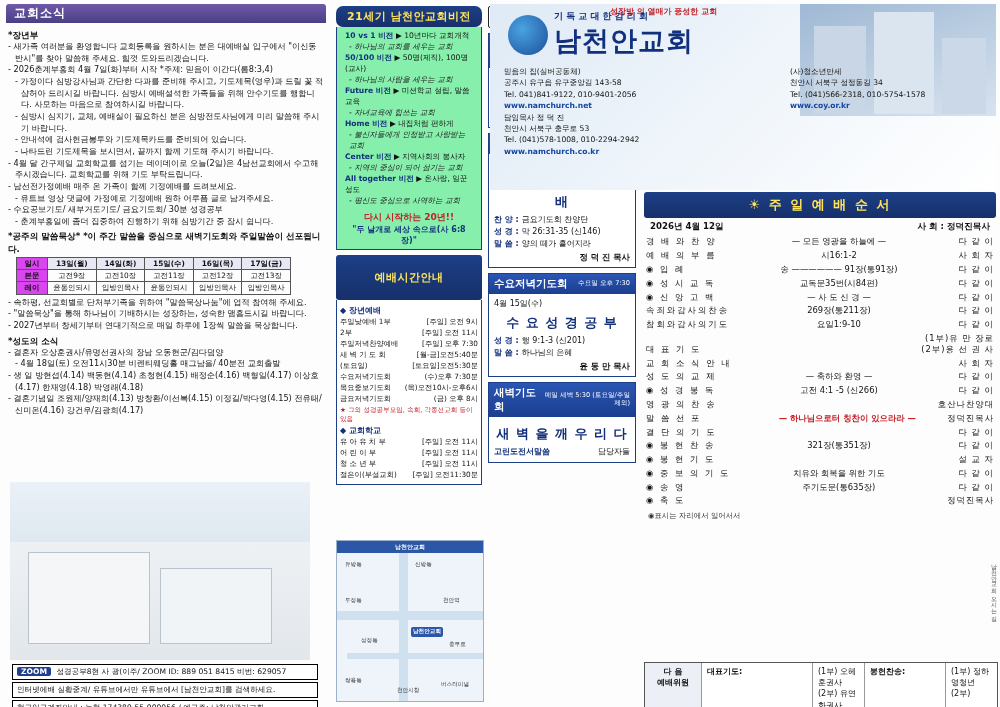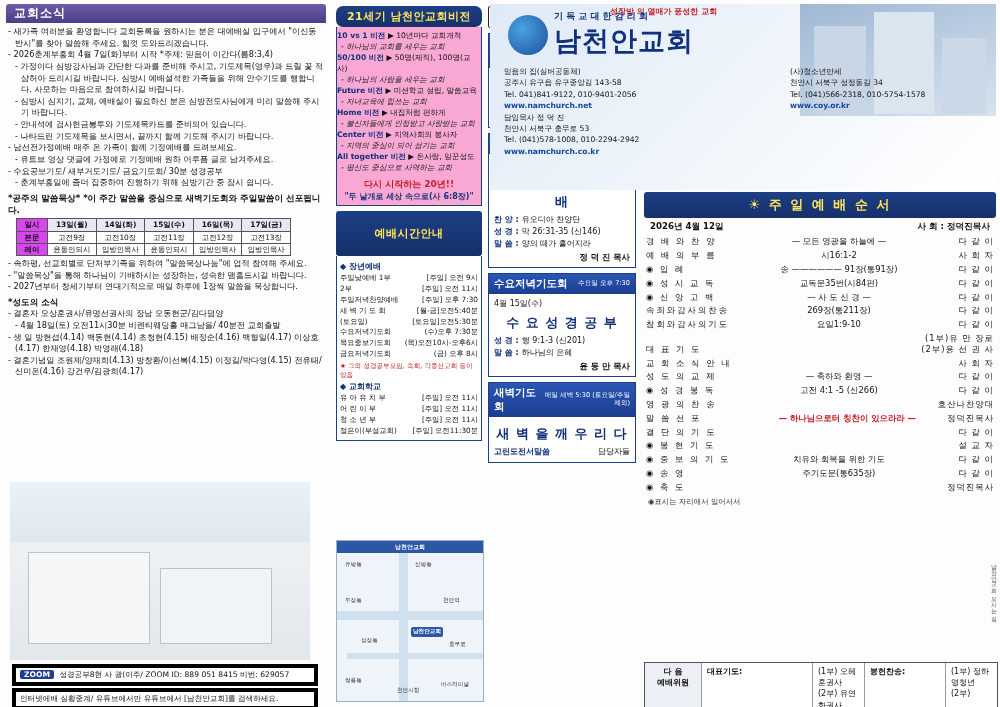--- a/index.html
+++ b/index.html
@@ -40,33 +40,33 @@
   .photo .roofline{position:absolute;left:0;top:60px;width:300px;height:118px;
     background:linear-gradient(#eef1f4,#e2e7ec);}
   .photo .house{position:absolute;left:18px;top:70px;width:120px;height:90px;
     border:1px solid #b9c3cc;background:#f4f6f8;}
   .photo .house2{position:absolute;left:150px;top:86px;width:110px;height:74px;
     border:1px solid #b9c3cc;background:#f1f4f7;}
   .photo .sky{position:absolute;left:0;top:0;width:300px;height:62px;
     background:linear-gradient(#eaf1f7,#dfe8f0);}
 
   .zoombox{position:absolute;left:6px;top:660px;width:306px;font-size:7.6px;}
-  .zoombox .row{border:4px solid #000000;padding:2px 4px;margin-bottom:2px;background:#fff;}
+  .zoombox .row{border:1px solid #000000;padding:2px 4px;margin-bottom:2px;background:#fff;}
   .zoombox .tagz{display:inline-block;background:#1f3f8f;color:#fff;
     font-weight:bold;padding:0 4px;border-radius:2px;margin-right:3px;}
 
   
   .col2{position:absolute;left:336px;top:6px;width:146px;}
   .navy-head{
     background:linear-gradient(#1d3f86,#16306a);
     color:#ffe45c;font-weight:bold;font-size:11px;text-align:center;
     padding:3px 0;border-radius:7px;letter-spacing:0.5px;
   }
-  .vis-box{border:1px solid #1d3f86;border-top:none;background:#f9a8d4;
-    padding:3px 0;font-size:7.6px;line-height:1.45;}
+  .vis-box{border:1px solid #1d3f86;border-top:none;background:#86efac;
+    padding:3px 8px;font-size:7.6px;line-height:1.45;}
   .vis-t{color:#13307a;font-weight:bold;}
   .vis-sub{display:block;padding-left:4px;color:#222;font-style:italic;}
   .again{
     margin-top:5px;text-align:center;color:#c41e25;font-weight:bold;font-size:9px;
     line-height:1.4;
   }
   .again small{display:block;color:#13307a;font-size:8px;}
 
   .time-head{
     margin-top:5px;background:linear-gradient(#1d3f86,#16306a);color:#ffe45c;
@@ -156,26 +156,28 @@
   .vtext{position:absolute;right:2px;top:560px;writing-mode:vertical-rl;font-size:6px;color:#555;}
 </style>
 </head>
 <body>
 
 <div class="page">
 
   <div class="col-left">
     <div class="hdr-purple">교회소식</div>
     <div class="left-body">
+      <div class="sec-title">*장년부</div>
       <div class="ind">- 새가족 여러분을 환영합니다  교회등록을 원하시는 분은 대예배실 입구에서 "이신동반시"를 찾아 말씀해 주세요. 힘껏 도와드리겠습니다.</div>
       <div class="ind">- 2026춘계부흥회  4월 7일(화)부터 시작  *주제: 믿음이 이간다(롬8:3,4)</div>
       <div class="ind2">   - 가정이다  심방강사님과 간단한 다과를 준비해 주시고, 기도제목(영우)과 드릴 꽃 적샴허아 드리시길 바랍니다. 심방시 예배설석한 가족들을 위해 안수기도를 행합니다. 사모하는 마음으로 참여하시길 바랍니다.</div>
       <div class="ind2">   - 심방시 심지기, 교체, 예배실이 필요하신 분은 심방전도사님에게 미리 말씀해 주시기 바랍니다.</div>
       <div class="ind2">   - 안내석에 검사헌금봉투와 기도제목카드를 준비되어 있습니다.</div>
       <div class="ind2">   - 나타드린 기도제목을 보시면서, 끝까지 함께 기도해 주시기 바랍니다.</div>
+      <div class="ind">- 4월 달 간구제일  교회학교를 섬기는 데이데이로 오늘(2일)은 4남선교회에서 수고해 주시겠습니다. 교회학교를 위해 기도 부탁드립니다.</div>
       <div class="ind">- 남선전가정예배  매주 온 가족이 함께 기정예배를 드려보세요.</div>
       <div class="ind2">   - 유트브 영상 댓글에 가정예로 기정예배 원하 어루픔 글로 남겨주세요.</div>
       <div class="ind">- 수요공보기도/ 새부거도기도/ 금요기도회/ 30분 성경공부</div>
       <div class="ind2">   - 춘계부흥일에 좀더 집중하여 진행하기 위해 심방기간 중 잠시 쉽니다.</div>
 
       <div class="sec-title">*공주의 말씀묵상*  *이 주간 말씀을 중심으로 새벽기도회와 주일말씀이 선포됩니다.</div>
       <table class="wtbl">
         <tbody>
             <tr>
           <td class="lb">일시</td>
@@ -371,21 +373,21 @@
     <div class="card">
       <div class="ch">
         <span>찬양예배</span>
         <span class="sm">주일 오후 7:30</span>
       </div>
       <div class="cb">
         <div class="date-line">4월 12일(주일)</div>
         <div class="big-title sm">주 일 저 녁 찬 양 예 배</div>
         <div class="kv">
             <span class="k">찬 양 :</span>
-            <span class="v">유오디아 찬양단</span>
+            <span class="v">금요기도회 찬양단</span>
           </div>
         <div class="kv">
             <span class="k">성 경 :</span>
             <span class="v">막 26:31-35 (신146)</span>
           </div>
         <div class="kv">
             <span class="k">말 씀 :</span>
             <span class="v">양의 떼가 흩어지라</span>
           </div>
         <div class="preacher">정 덕 진 목사</div>
@@ -535,20 +537,25 @@
             <td class="c1">말 씀 선 포</td>
             <td class="c2 hi">— 하나님으로터 칭찬이 있으라라 —</td>
             <td class="c3">정덕진목사</td>
           </tr>
       <tr>
             <td class="c1">결 단 의 기 도</td>
             <td class="c2"></td>
             <td class="c3">다  같  이</td>
           </tr>
       <tr>
+            <td class="c1">◉ 봉 헌 찬 송</td>
+            <td class="c2">321장(통351장)</td>
+            <td class="c3">다  같  이</td>
+          </tr>
+      <tr>
             <td class="c1">◉ 봉 헌 기 도</td>
             <td class="c2"></td>
             <td class="c3">설   교   자</td>
           </tr>
       <tr>
             <td class="c1">◉ 중 보 의 기 도</td>
             <td class="c2">치유와 회복을 위한 기도</td>
             <td class="c3">다  같  이</td>
           </tr>
       <tr>

